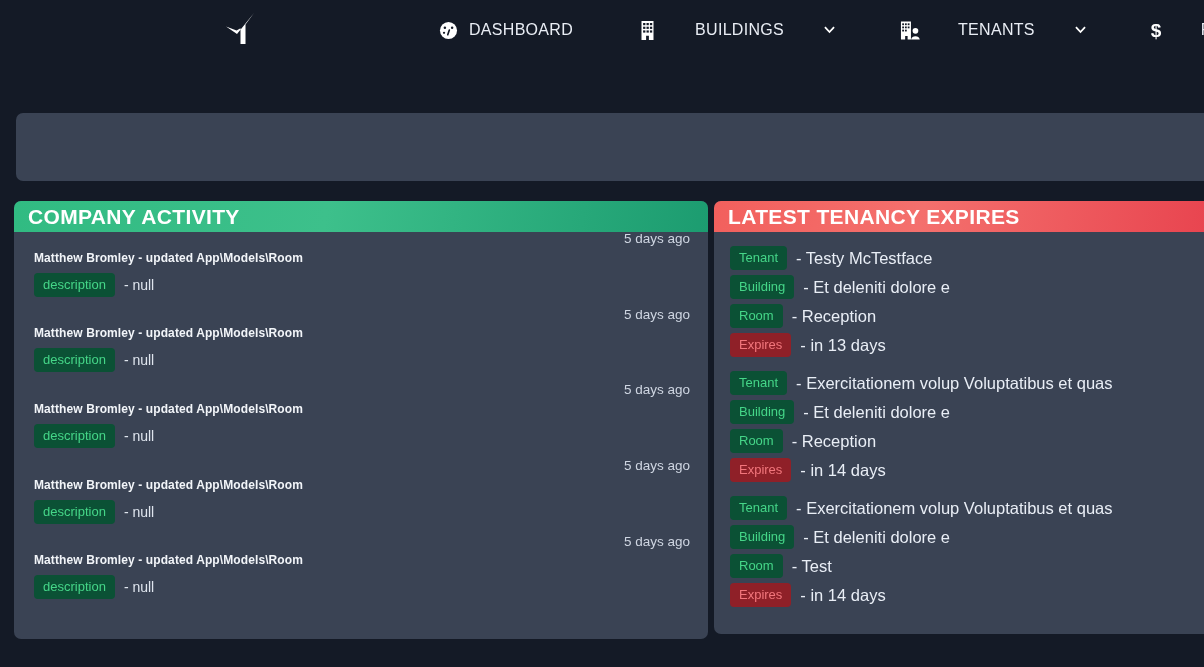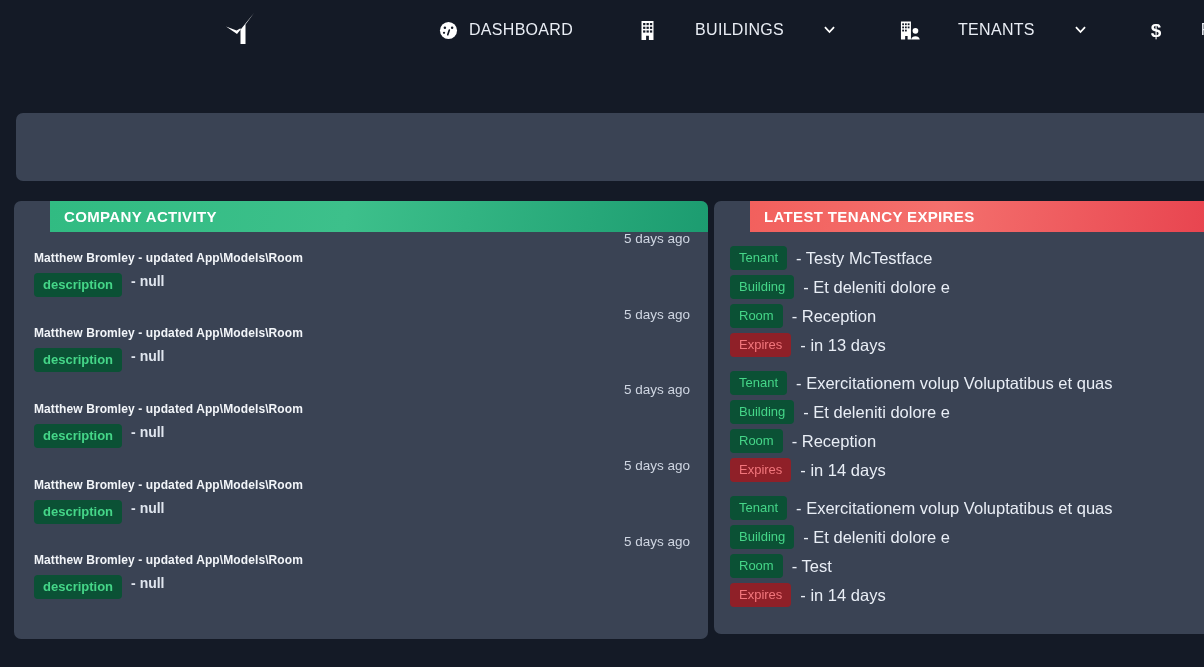--- a/index.html
+++ b/index.html
@@ -134,25 +134,24 @@
     flex: 0 0 496px;
     height: 433px;
     margin-left: 6px;
   }
 
   .card-header {
     height: 31px;
     display: flex;
     align-items: center;
     padding-left: 14px;
-    font-size: 15px;
+    font-size: 21px;
     font-weight: 700;
     letter-spacing: 0.35px;
     color: #ffffff;
-    margin-left: 36px;
   }
 
   .hdr-green {
     background: linear-gradient(100deg, #31bb82 0%, #3dc08b 45%, #1c9c70 100%);
   }
 
   .hdr-red {
     background: linear-gradient(100deg, #f2605d 0%, #f4706d 42%, #e8444f 100%);
   }
 
@@ -183,24 +182,23 @@
     font-size: 12px;
     font-weight: 700;
     color: #f2f5f9;
     line-height: 1.35;
     letter-spacing: 0.1px;
     white-space: nowrap;
   }
 
   .activity-meta {
     display: flex;
-    align-items: flex-start;
+    align-items: center;
     margin-top: 7px;
     margin-bottom: 11px;
-    font-weight: bold;
   }
 
   .badge {
     display: inline-flex;
     align-items: center;
     justify-content: center;
     border-radius: 4px;
     font-size: 13px;
     line-height: 1;
     padding: 5px 9px 6px 9px;

